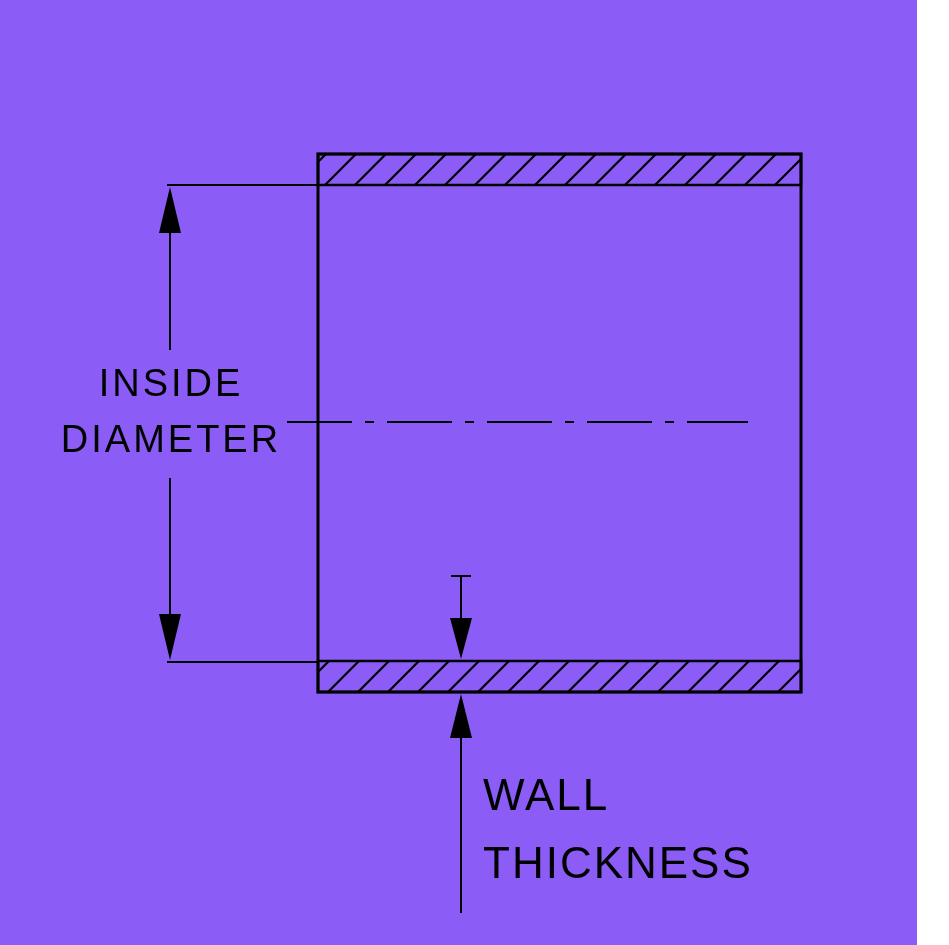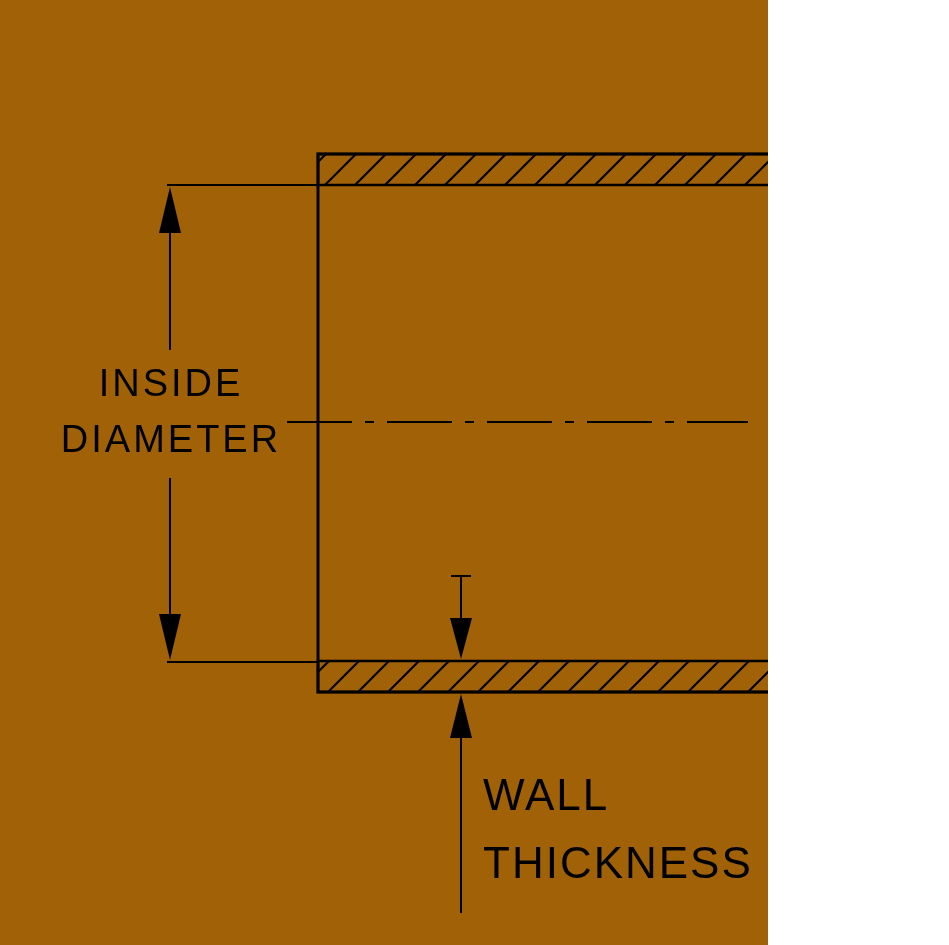--- a/index.html
+++ b/index.html
@@ -2,23 +2,23 @@
 <html><head>
 <meta charset="utf-8">
 <style>
   html, body {
     margin: 0;
     padding: 0;
     background: #ffffff;
   }
   .canvas {
     position: relative;
-    width: 768px;
+    width: 917px;
     height: 945px;
-    background: #a16207;
+    background: #8b5cf6;
     overflow: hidden;
   }
   svg {
     display: block;
   }
   .dim-text {
     font-family: "Liberation Sans", sans-serif;
     font-weight: 400;
     fill: #000000;
   }

